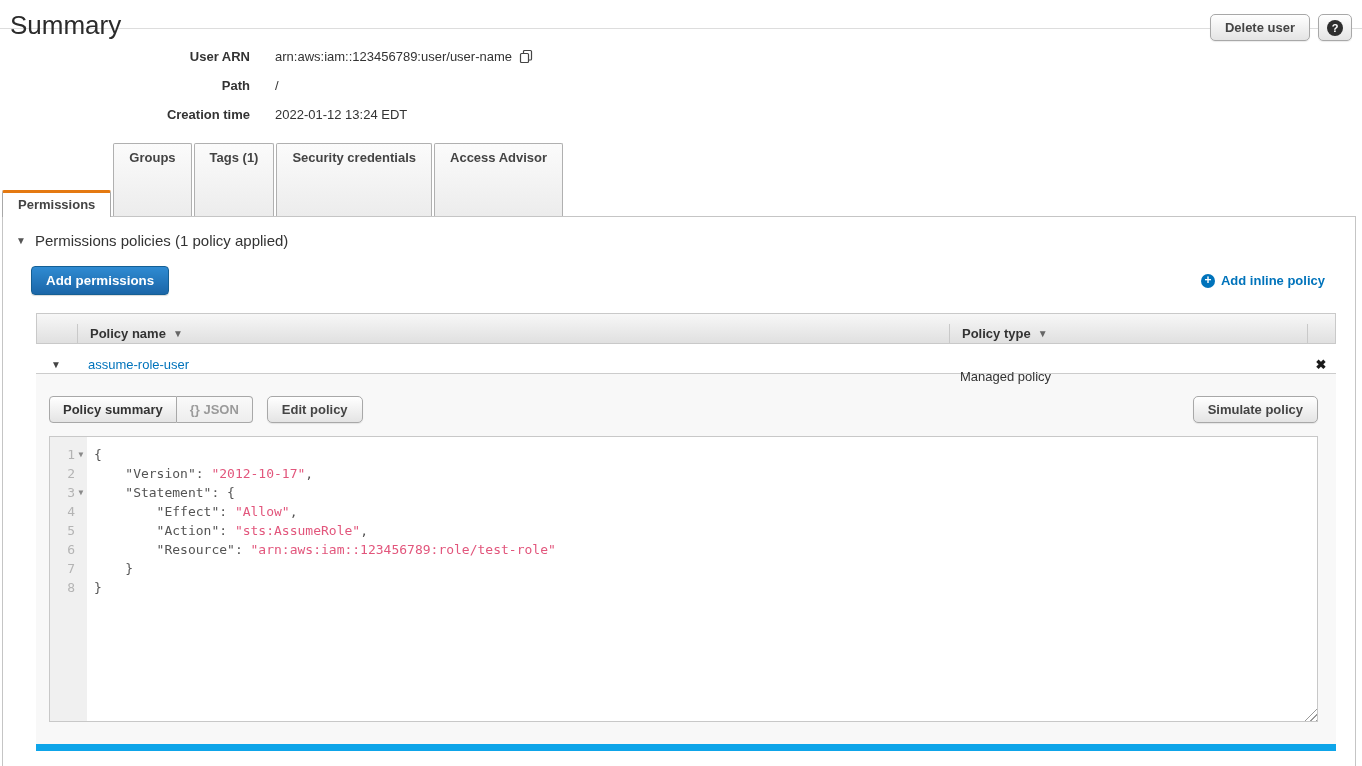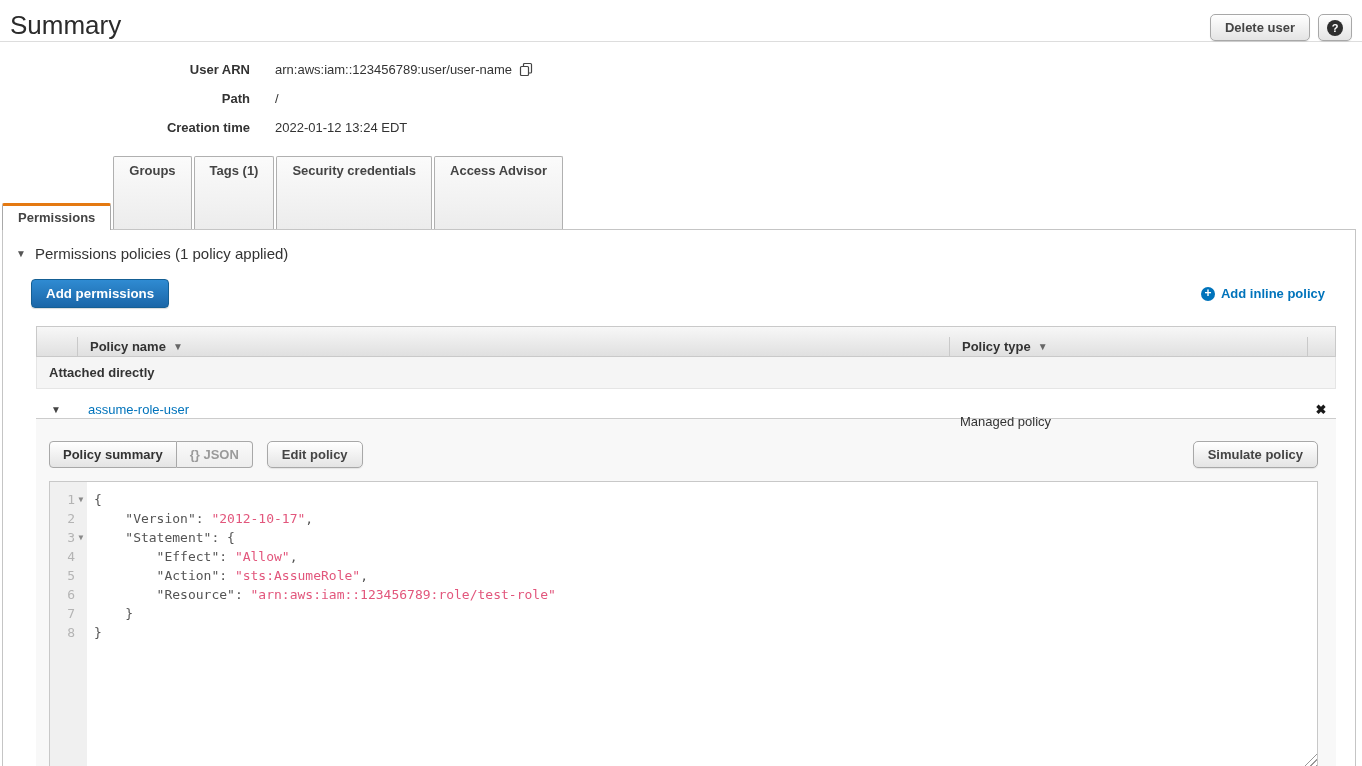--- a/index.html
+++ b/index.html
@@ -1,21 +1,21 @@
 <!DOCTYPE html>
 <html><head>
 <meta charset="utf-8">
 <style>
   * { margin:0; padding:0; box-sizing:border-box; }
   html,body { width:1362px; height:766px; overflow:hidden; background:#fff;
     font-family:"Liberation Sans", sans-serif; font-size:13px; color:#333; }
 
   
   .top-bar { display:flex; justify-content:space-between; align-items:flex-start;
-    padding:10px 10px 0 10px; height:42px; border-bottom:1px solid #ddd; }
+    padding:10px 10px 0 10px; height:29px; border-bottom:1px solid #ddd; }
   .page-title { font-size:26px; font-weight:400; color:#2b2b2b; letter-spacing:0; }
   .top-actions { display:flex; gap:8px; margin-top:4px; }
 
   .aws-btn { display:inline-flex; align-items:center; justify-content:center;
     background:linear-gradient(#ffffff,#e4e4e4); border:1px solid #a8a8a8;
     border-radius:5px; padding:5px 14px; font-weight:bold; font-size:13px;
     color:#444; cursor:pointer; box-shadow:0 1px 1px rgba(0,0,0,.08); }
   .help-btn { padding:4px 8px; }
   .help-circle { display:inline-block; width:16px; height:16px; border-radius:50%;
     background:#2d2d2d; color:#fff; font-size:11px; font-weight:bold;
@@ -162,23 +162,20 @@
         <span>Policy name</span>
         <span class="sort-caret">▼</span>
       </div>
       <div class="th">
         <span>Policy type</span>
         <span class="sort-caret">▼</span>
       </div>
       <div class="th"></div>
     </div>
 
-    <div class="group-row">
-      <span>Attached directly</span>
-    </div>
 
     <div class="policy-row">
       <div class="row-caret">▼</div>
       <div class="policy-link">assume-role-user</div>
       <div class="policy-type">Managed policy</div>
       <div class="remove-x">✖</div>
     </div>
 
     <div class="detail">
       <div class="detail-toolbar">

